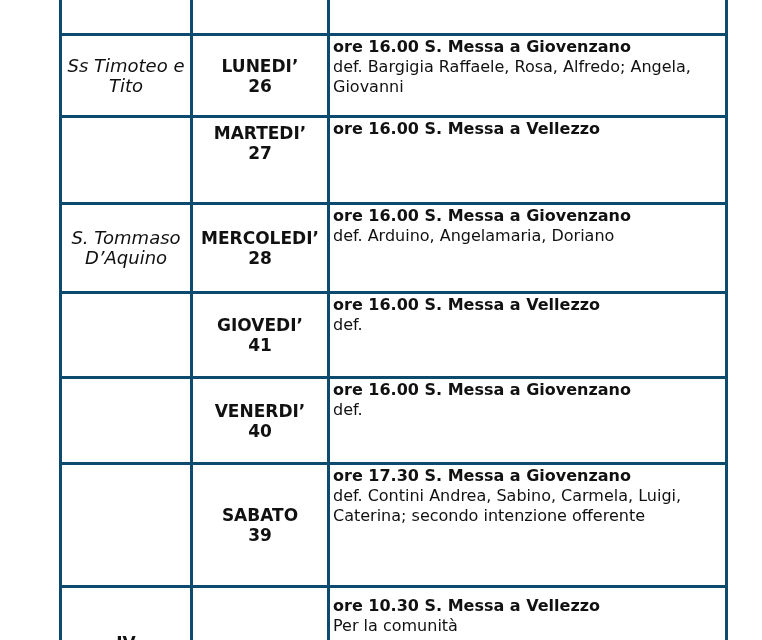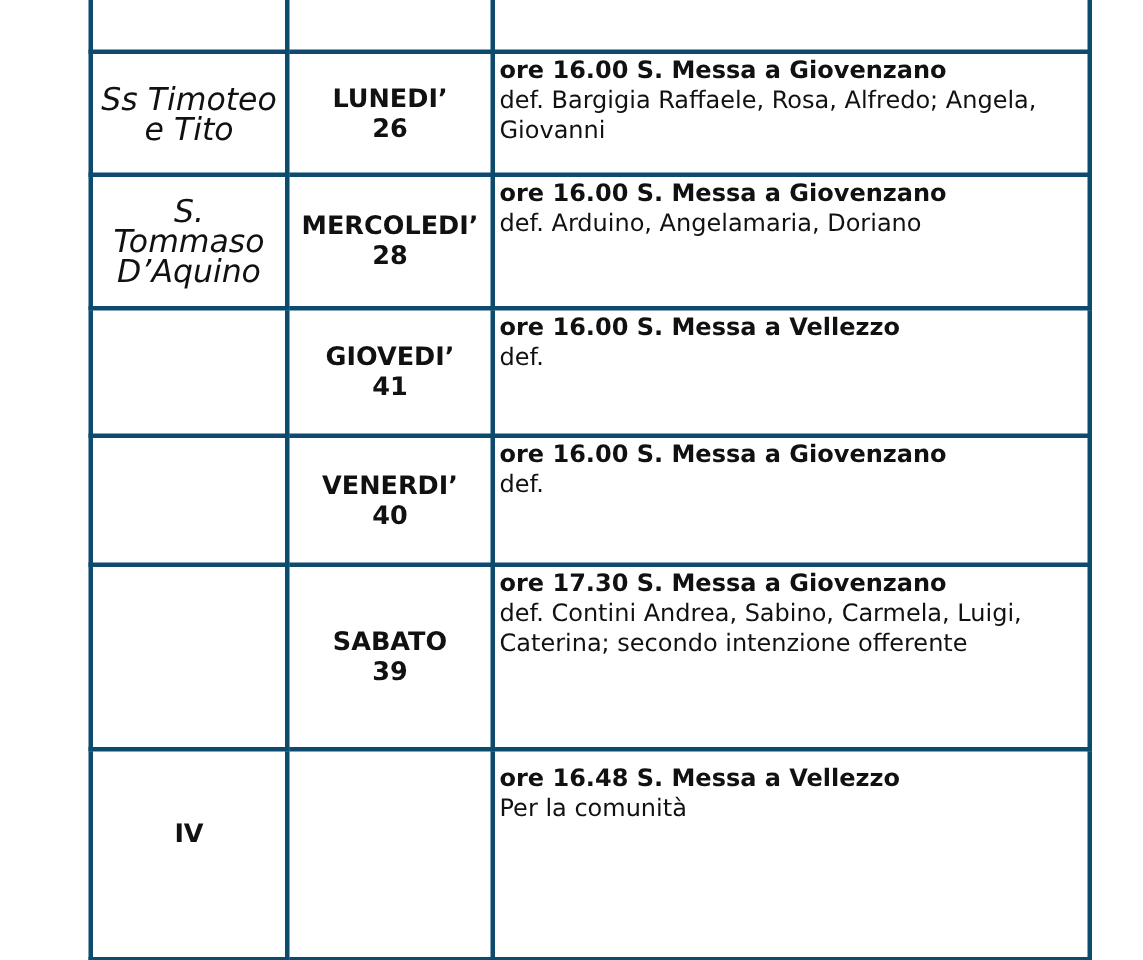--- a/index.html
+++ b/index.html
@@ -33,21 +33,21 @@
       font-size: 16px;
       line-height: 20px;
     }
     col.c1 { width: 131px; }
     col.c2 { width: 137px; }
     col.c3 { width: 398px; }
     .saint {
       font-style: italic;
       text-align: center;
       vertical-align: middle;
-      font-size: 21px;
+      font-size: 18px;
       line-height: 20px;
       padding: 0 2px;
     }
     .day {
       font-weight: bold;
       text-align: center;
       vertical-align: middle;
       font-size: 17px;
       line-height: 20px;
     }
@@ -98,20 +98,33 @@
         <td class="day">
           <span>LUNEDI’</span><br>
           <span>26</span>
         </td>
         <td class="events">
           <span class="ev-title">ore 16.00 S. Messa a Giovenzano</span>
           <span class="ev-note">def. Bargigia Raffaele, Rosa, Alfredo; Angela, Giovanni</span>
         </td>
       </tr>
 
+      <tr style="height:87px;">
+        <td class="saint">
+          <span></span>
+        </td>
+        <td class="day" style="vertical-align:top; padding-top:5px;">
+          <span>MARTEDI’</span><br>
+          <span>27</span>
+        </td>
+        <td class="events">
+          <span class="ev-title">ore 16.00 S. Messa a Vellezzo</span>
+          <span class="ev-note"></span>
+        </td>
+      </tr>
 
       <tr style="height:89px;">
         <td class="saint">
           <span>S. Tommaso D’Aquino</span>
         </td>
         <td class="day">
           <span>MERCOLEDI’</span><br>
           <span>28</span>
         </td>
         <td class="events">
@@ -161,19 +174,19 @@
           <span class="ev-note">def. Contini Andrea, Sabino, Carmela, Luigi, Caterina; secondo intenzione offerente</span>
         </td>
       </tr>
 
       <tr style="height:140px;">
         <td class="day" style="vertical-align:top; padding-top:45px;">
           <span>IV</span>
         </td>
         <td></td>
         <td class="events" style="padding-top:8px;">
-          <span class="ev-title">ore 16.48 S. Messa a Vellezzo</span>
+          <span class="ev-title">ore 10.30 S. Messa a Vellezzo</span>
           <span class="ev-note italic">Per la comunità</span>
         </td>
       </tr>
     </tbody>
   </table>
 </div>
 
 </body></html>

